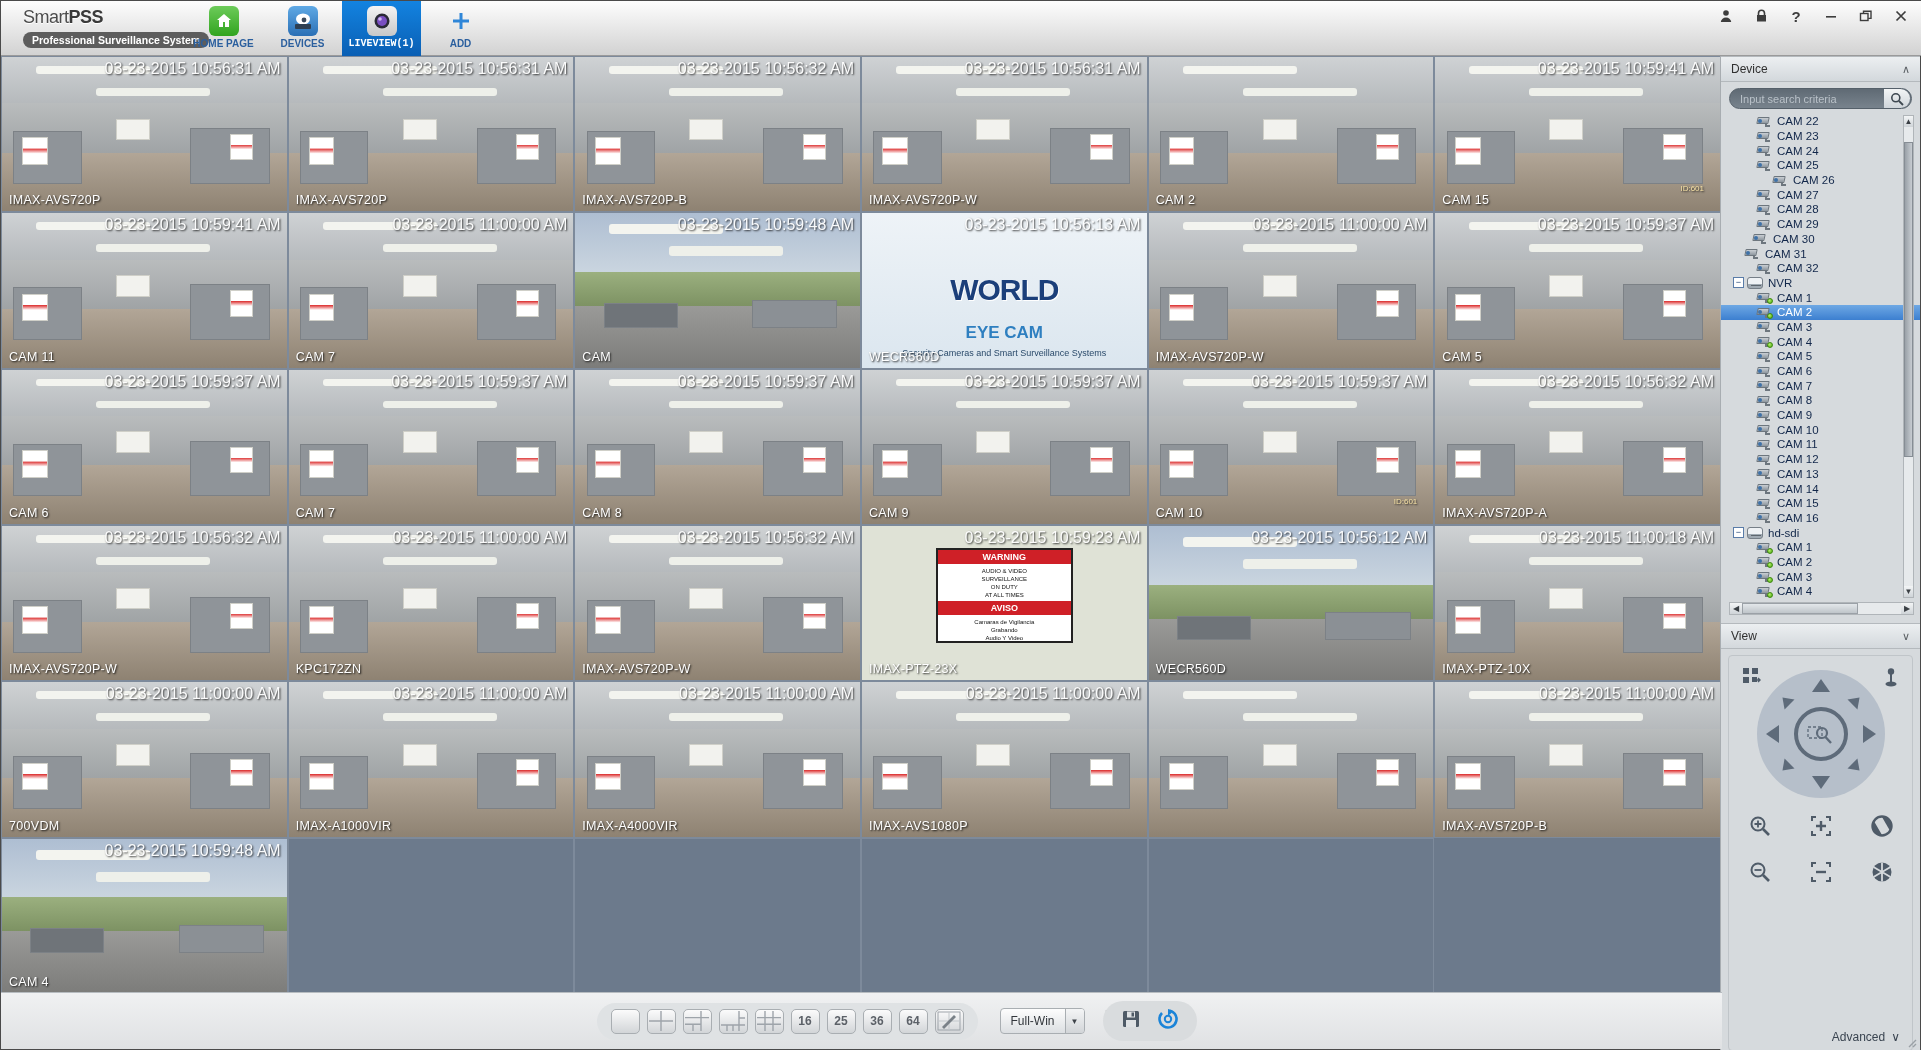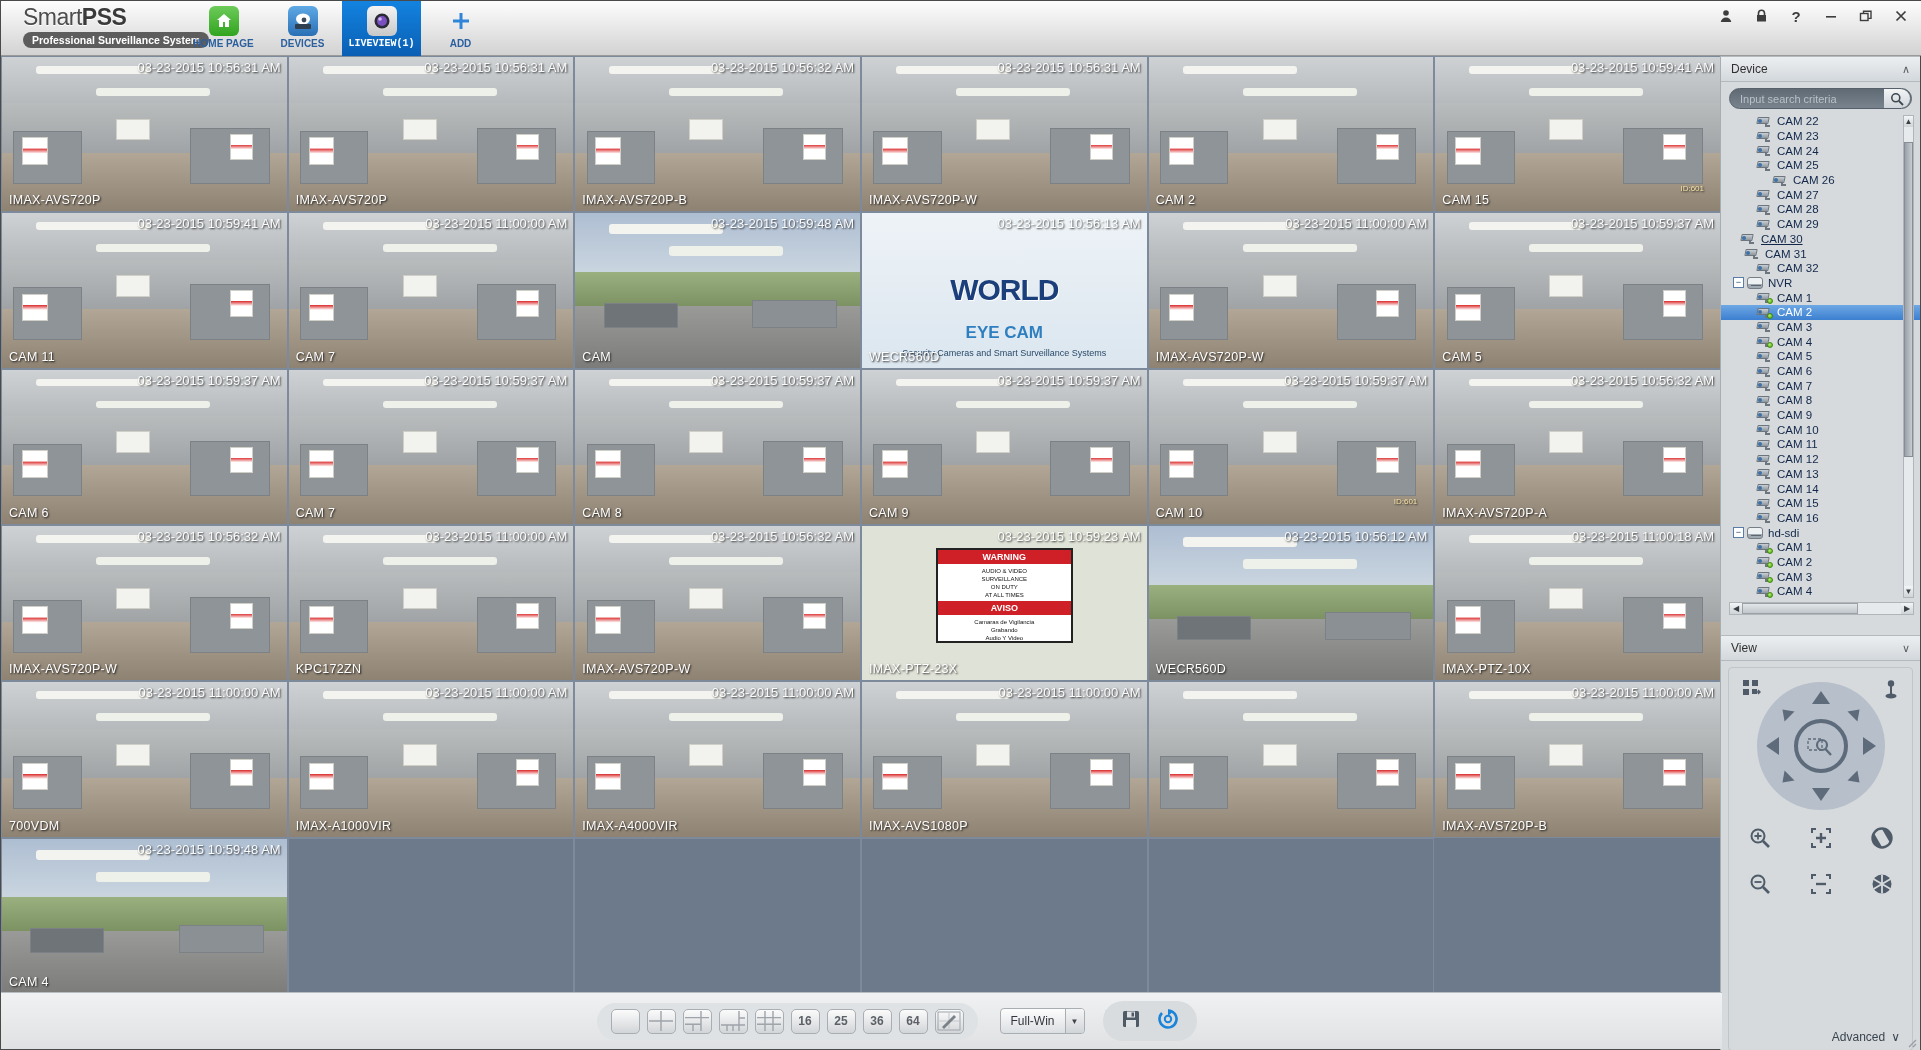--- a/index.html
+++ b/index.html
@@ -15,21 +15,21 @@
   }
 
   
   .titlebar {
     position: absolute; left: 0; top: 0; width: 1921px; height: 55px;
     background: linear-gradient(180deg, #fdfdfd 0%, #eaeaea 45%, #d2d2d2 100%);
     border-bottom: 1px solid #9a9a9a;
   }
   .logo-wrap { position: absolute; left: 22px; top: 3px; width: 190px; }
   .logo-text {
-    font-size: 23px; color: #4c4c4c; letter-spacing: -0.5px; line-height: 26px;
+    font-size: 18px; color: #4c4c4c; letter-spacing: -0.5px; line-height: 26px;
     text-shadow: 0 1px 0 #fff;
   }
   .logo-text b { color: #3a3a3a; font-weight: bold; }
   .logo-sub {
     margin-top: 2px; background: #5d5d5d; color: #fff; font-size: 10.5px;
     border-radius: 9px; padding: 2px 9px; display: inline-block; font-weight: bold;
   }
 
   .tabs { position: absolute; left: 183px; top: 0; height: 55px; display: flex; }
   .tab {
@@ -64,21 +64,21 @@
           width: 100%; height: 100%; }
   .cell { position: relative; overflow: hidden; border: 1px solid #7d8a9b;
           background: #6c7a8c; }
   .cell.filled { background: #9aa0a0; }
   .cell .label {
     position: absolute; left: 7px; bottom: 4px; color: #ffffff; font-size: 12.5px;
     text-shadow: 1px 1px 2px rgba(0,0,0,.85); font-family: "Liberation Sans", sans-serif;
     letter-spacing: .3px; white-space: nowrap;
   }
   .cell .ts {
-    position: absolute; right: 6px; top: 3px; color: #ffffff; font-size: 13px;
+    position: absolute; right: 6px; top: 3px; color: #ffffff; font-size: 16px;
     text-shadow: 1px 1px 2px rgba(0,0,0,.85); white-space: nowrap; opacity: .92;
   }
   .cell .devid {
     position: absolute; right: 16px; bottom: 18px; color: #ffe9a8; font-size: 8px;
     text-shadow: 1px 1px 2px rgba(0,0,0,.9); opacity: .9;
   }
   
   .scene { position: absolute; inset: 0; }
   .scene .ceil { position:absolute; left:0; top:0; right:0; height:32%;
       background: linear-gradient(180deg,#cfd2d4,#b4b8bb); }
@@ -877,21 +877,21 @@
             <span>CAM 28</span>
           </div>
           <div class="tnode" style="padding-left: 36px;">
             <span class="camicon">
               <span class="body"></span>
               <span class="lens"></span>
               <span class="stand"></span>
             </span>
             <span>CAM 29</span>
           </div>
-          <div class="tnode" style="padding-left: 20px; text-decoration: underline;">
+          <div class="tnode" style="padding-left: 32px;">
             <span class="camicon">
               <span class="body"></span>
               <span class="lens"></span>
               <span class="stand"></span>
             </span>
             <span>CAM 30</span>
           </div>
           <div class="tnode" style="padding-left: 24px;">
             <span class="camicon">
               <span class="body"></span>
@@ -1093,21 +1093,21 @@
         <div class="arr dn">▼</div>
       </div>
     </div>
 
     <div class="hscroll">
       <div class="arr l">◀</div>
       <div class="thumb"></div>
       <div class="arr r">▶</div>
     </div>
 
-    <div class="sect-head" style="margin-top:20px;">
+    <div class="sect-head" style="margin-top:8px;">
       <span>View</span>
       <span class="chev">∨</span>
     </div>
 
     <div class="ptzpanel">
       <div class="ptz-corner left">
         <svg width="18" height="18" viewBox="0 0 18 18">
           <rect x="0" y="0" width="6" height="6" fill="#4f5b68"></rect>
           <rect x="9" y="0" width="6" height="6" fill="#4f5b68"></rect>
           <rect x="0" y="9" width="6" height="6" fill="#4f5b68"></rect>

